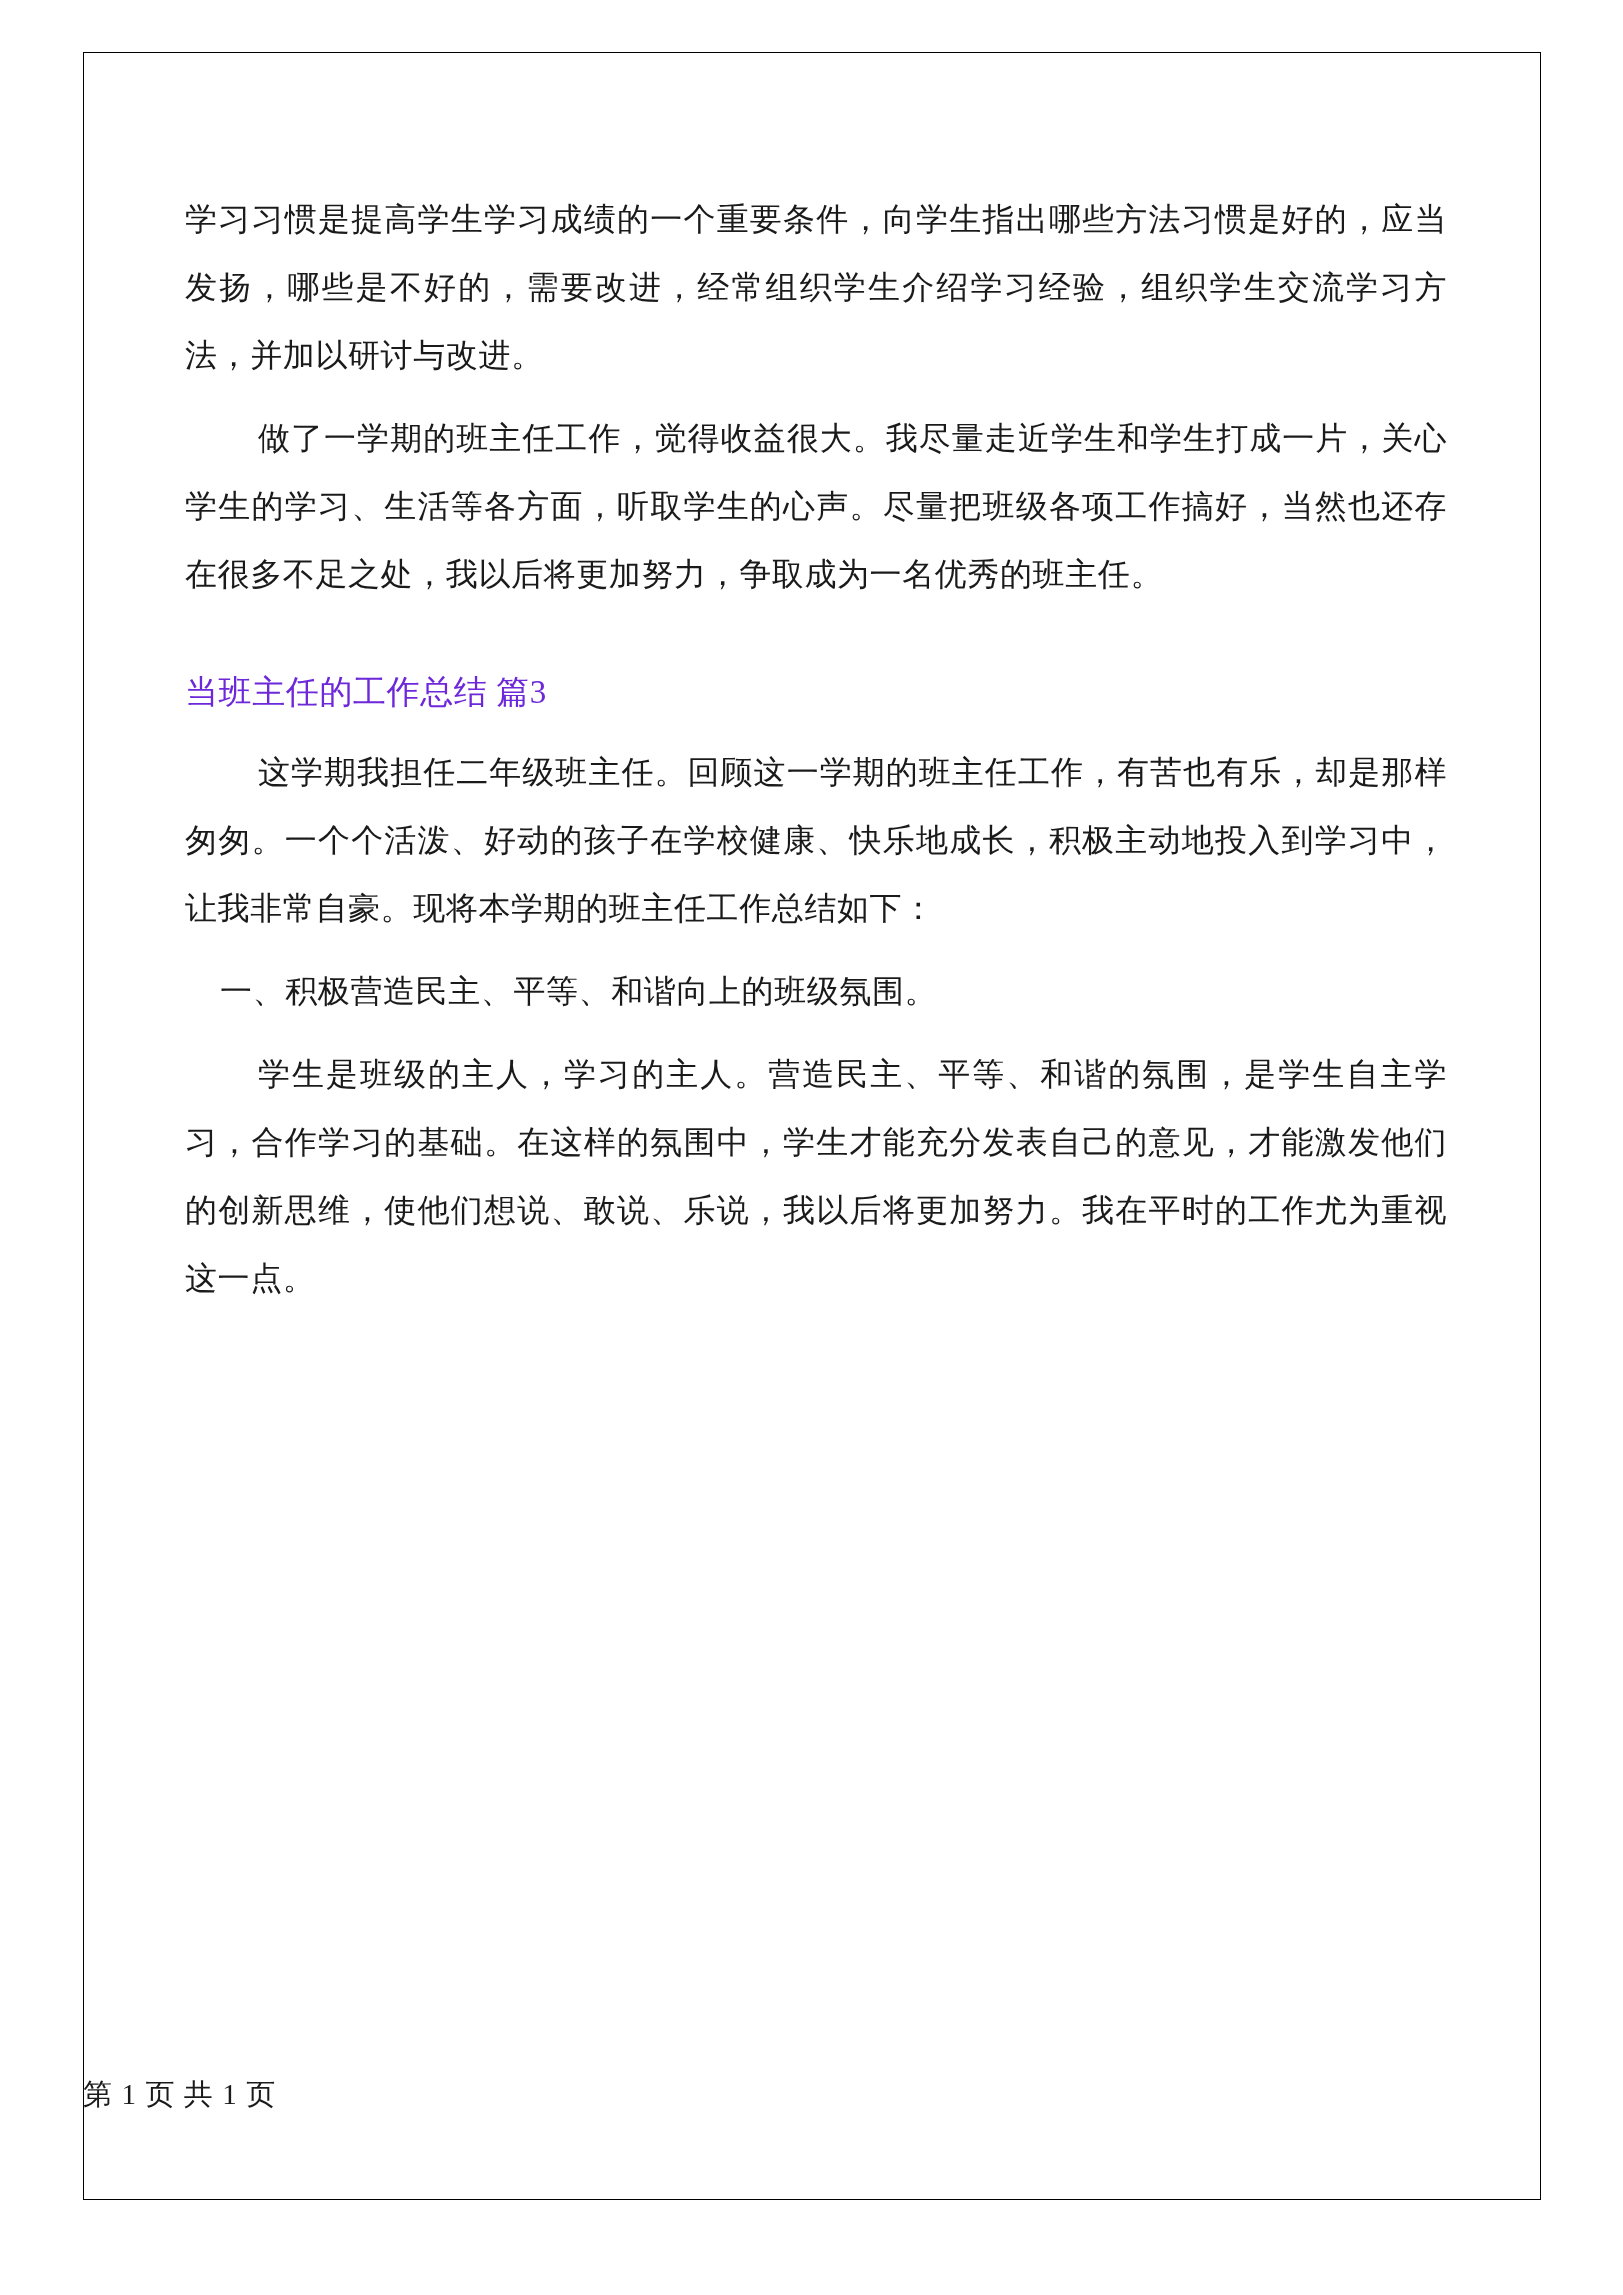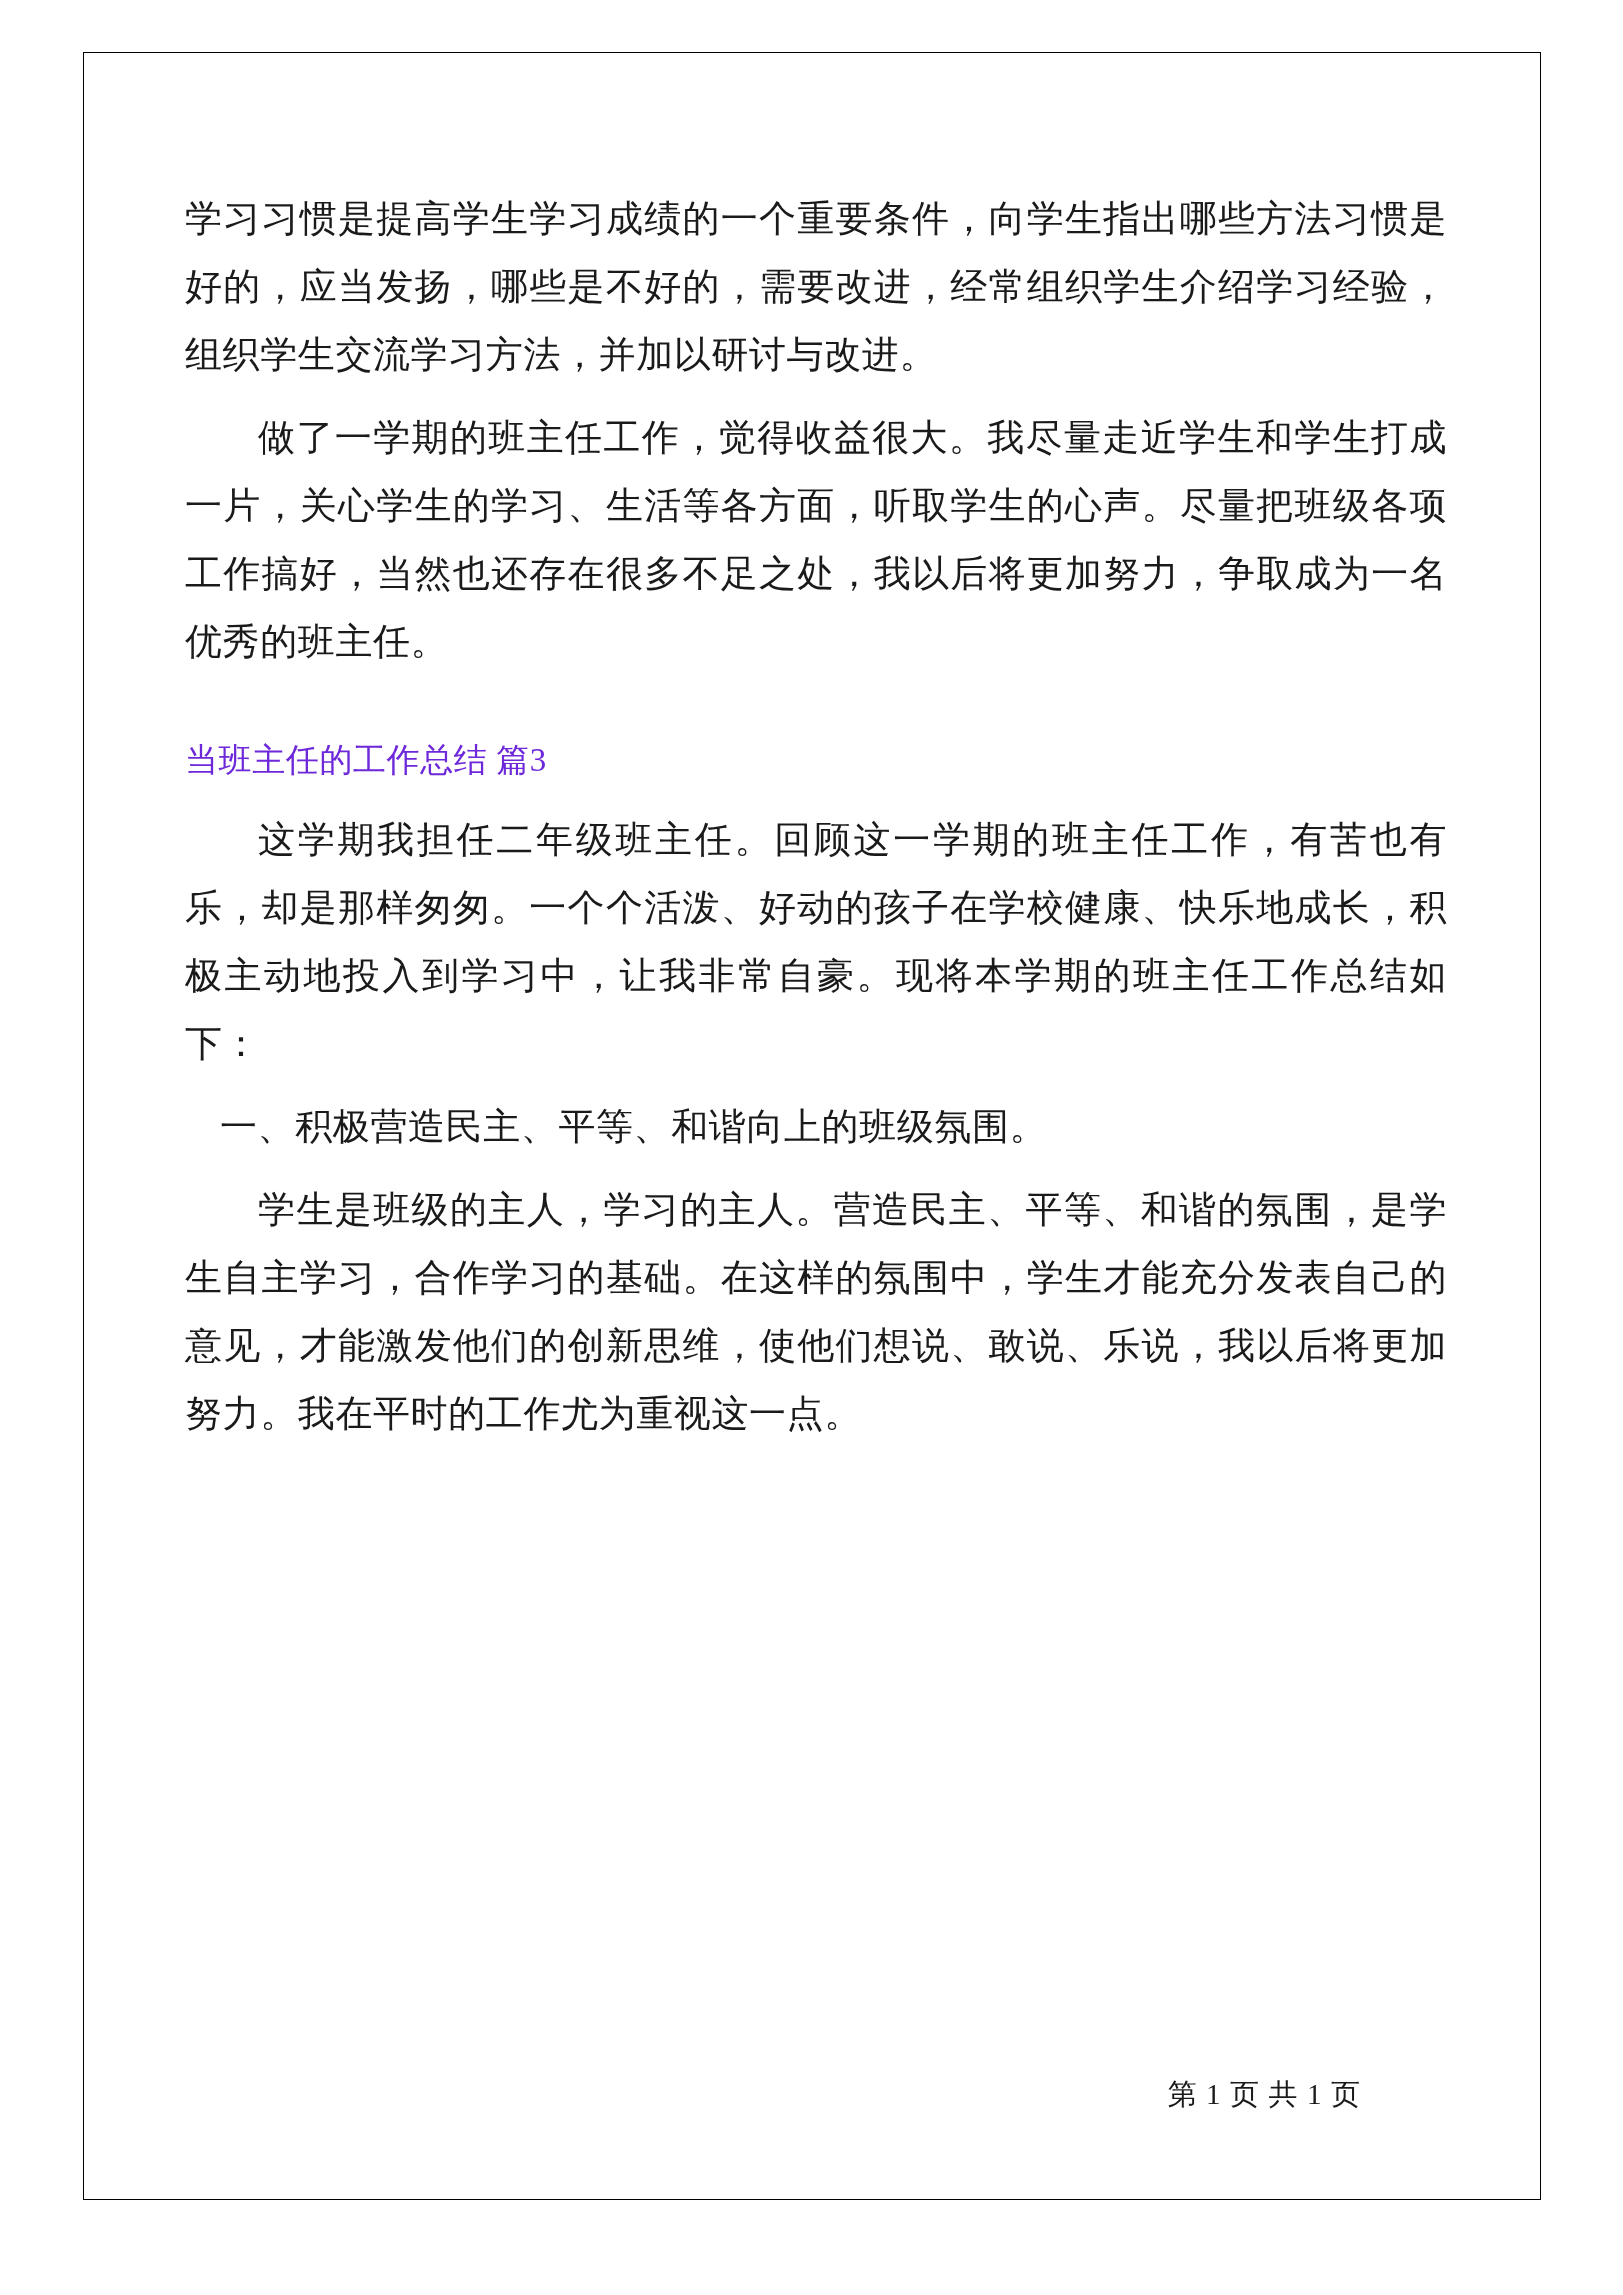--- a/index.html
+++ b/index.html
@@ -26,21 +26,21 @@
     border: 1.7px solid #000000;
     box-sizing: border-box;
   }
   .content {
     position: absolute;
     left: 185px;
     top: 185px;
     width: 1262px;
   }
   .para {
-    font-size: 37px;
+    font-size: 32px;
     line-height: 68px;
     color: #1a1a1a;
     letter-spacing: 0.6px;
     text-align: justify;
     text-justify: inter-ideograph;
     margin: 0 0 14.6px 0;
     font-family: "Liberation Serif", serif;
   }
   .para.indent {
     text-indent: 73px;
@@ -54,21 +54,21 @@
     color: #6d28d9;
     margin: 17px 0 12.3px 0;
     letter-spacing: 0.6px;
   }
   .spacer-sm { height: 19px; }
   .footer {
     position: absolute;
     left: 83px;
     top: 2075px;
     width: 1278px;
-    text-align: right;
+    text-align: left;
     font-size: 29px;
     color: #1a1a1a;
     letter-spacing: 1.1px;
   }
 </style>
 </head>
 <body>
 
 <div class="page">
   <div class="page-border"></div>

